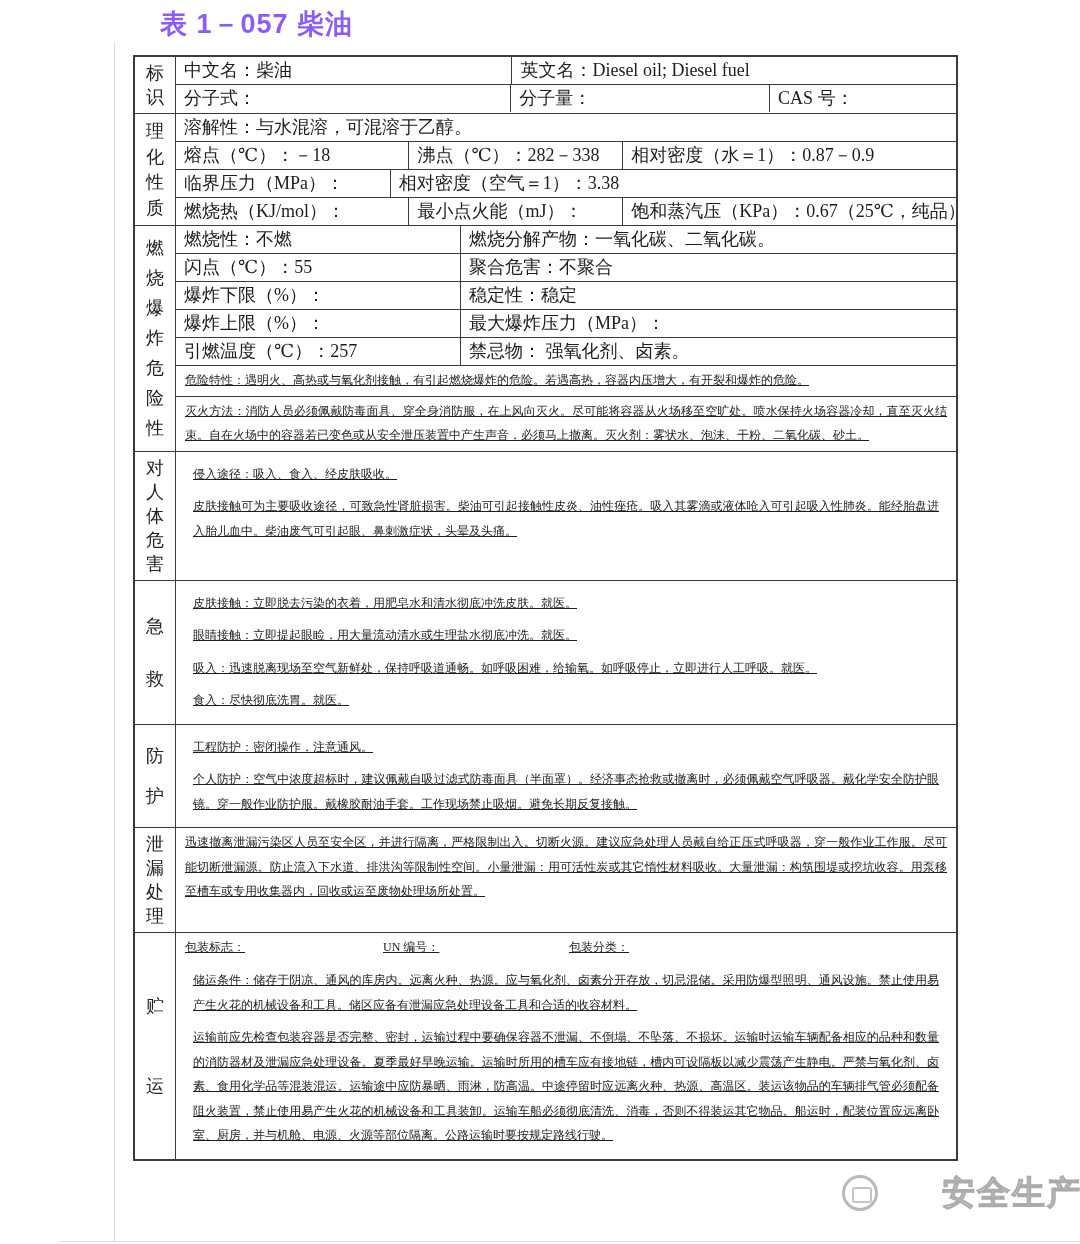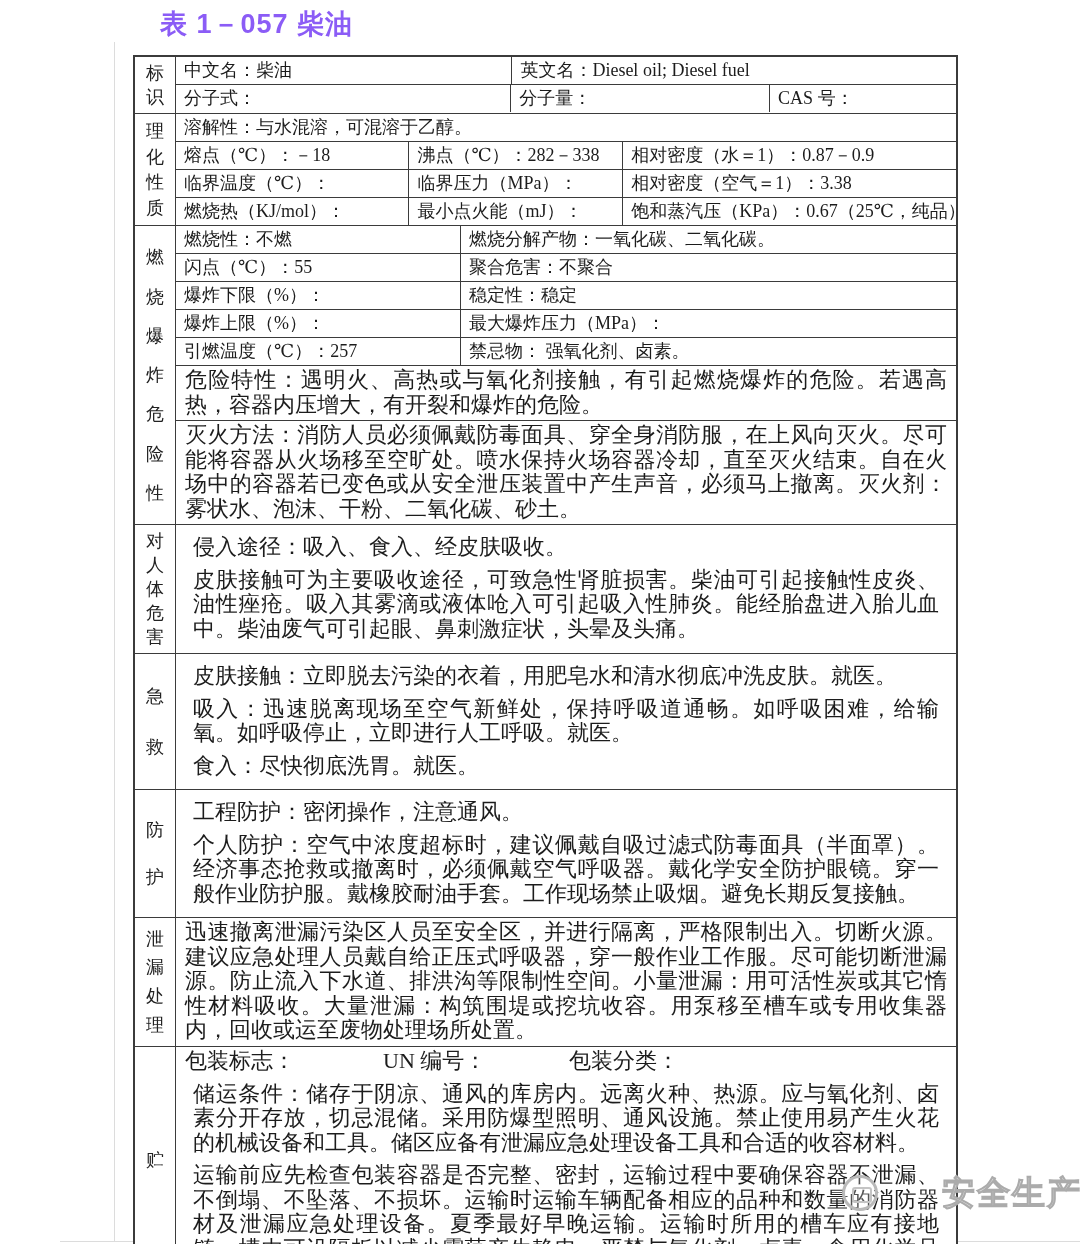--- a/index.html
+++ b/index.html
@@ -31,22 +31,22 @@
   }
   .rows{flex:1;display:flex;flex-direction:column;min-width:0;}
   .row{display:flex;border-top:1px solid #3b3b3b;}
   .row:first-child{border-top:none;}
   .cell{
     box-sizing:border-box;padding:0 8px;font-size:18px;line-height:26px;height:27px;
     white-space:nowrap;overflow:hidden;border-left:1px solid #3b3b3b;
   }
   .cell:first-child{border-left:none;}
   .para-cell{
-    box-sizing:border-box;padding:2px 9px 3px 9px;font-size:22px;line-height:24.5px;
-    text-align:justify;border-left:none;
+    box-sizing:border-box;padding:2px 9px 3px 9px;font-size:12px;line-height:24.5px;
+    text-align:justify;border-left:none;text-decoration:underline;
   }
   .para-cell .para{margin:8px;}
   .flex1{flex:1 1 auto;min-width:0;}
   
   .c-w43{flex:0 0 43%;}  .c-w57{flex:1 1 auto;}
   .c-w372{flex:0 0 37.2%;} .c-w332{flex:0 0 33.2%;margin-left:44px;} .c-w296{flex:1 1 auto;}
   .c-w30{flex:0 0 29.8%;} .c-w27{flex:0 0 27.4%;} .c-w428{flex:1 1 auto;}
   .c-w364{flex:0 0 36.4%;} .c-w636{flex:1 1 auto;}
 
   .pack-line{display:flex;height:25px;line-height:24px;white-space:nowrap;}
@@ -110,21 +110,20 @@
     <div class="rows">
       <div class="row">
         <div class="cell flex1">溶解性：与水混溶，可混溶于乙醇。</div>
       </div>
       <div class="row">
         <div class="cell c-w30">熔点（℃）：－18</div>
         <div class="cell c-w27">沸点（℃）：282－338</div>
         <div class="cell c-w428">相对密度（水＝1）：0.87－0.9</div>
       </div>
       <div class="row">
-        <div class="cell c-w30">临界温度（℃）：</div>
         <div class="cell c-w27">临界压力（MPa）：</div>
         <div class="cell c-w428">相对密度（空气＝1）：3.38</div>
       </div>
       <div class="row">
         <div class="cell c-w30">燃烧热（KJ/mol）：</div>
         <div class="cell c-w27">最小点火能（mJ）：</div>
         <div class="cell c-w428">饱和蒸汽压（KPa）：0.67（25℃，纯品）</div>
       </div>
     </div>
   </div>
@@ -189,20 +188,21 @@
 
   <div class="section">
     <div class="label-cell">
         <span>急</span>
         <span>救</span>
       </div>
     <div class="rows">
       <div class="row">
         <div class="para-cell flex1">
           <div class="para">皮肤接触：立即脱去污染的衣着，用肥皂水和清水彻底冲洗皮肤。就医。</div>
+          <div class="para">眼睛接触：立即提起眼睑，用大量流动清水或生理盐水彻底冲洗。就医。</div>
           <div class="para">吸入：迅速脱离现场至空气新鲜处，保持呼吸道通畅。如呼吸困难，给输氧。如呼吸停止，立即进行人工呼吸。就医。</div>
           <div class="para">食入：尽快彻底洗胃。就医。</div>
         </div>
       </div>
     </div>
   </div>
 
   <div class="section">
     <div class="label-cell">
         <span>防</span>

